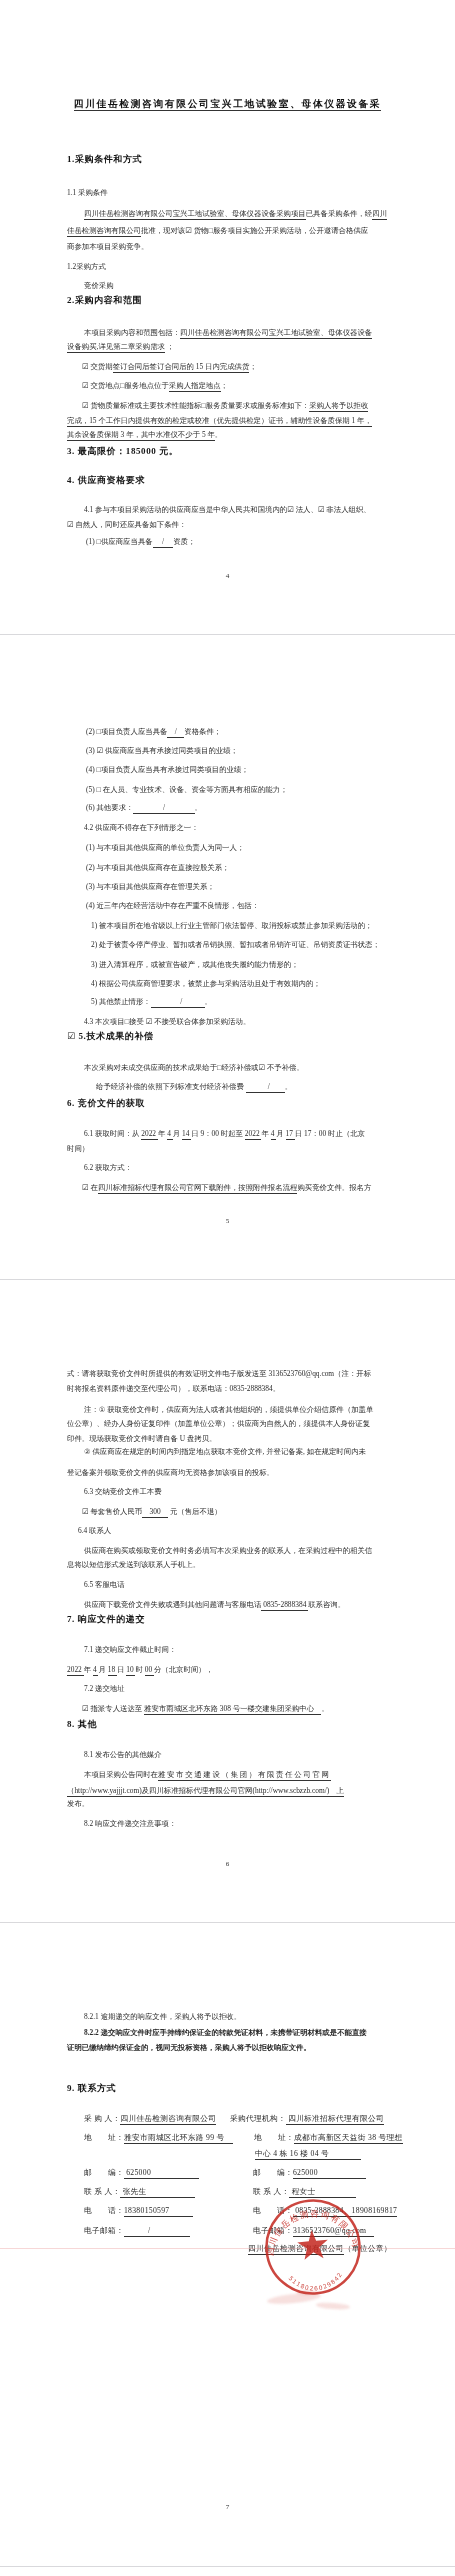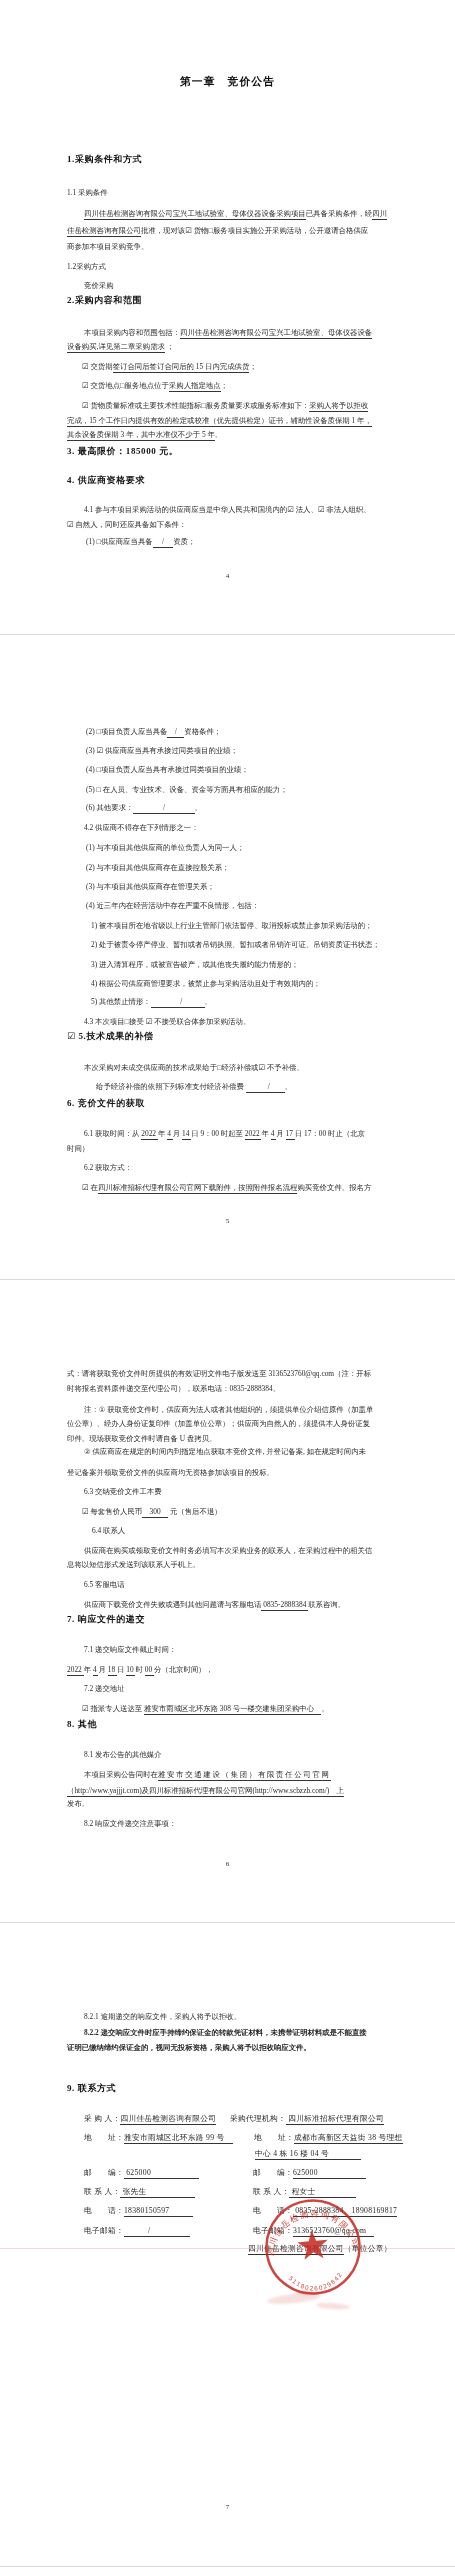--- a/index.html
+++ b/index.html
@@ -25,21 +25,21 @@
        border-radius:50%;filter:blur(1.1px);}
   .endline{position:absolute;left:0;width:455px;height:1.1px;background:#d9d9dc;}
   .stamp{position:absolute;opacity:0.85;transform:rotate(-5deg);}
 </style>
 </head>
 <body>
 
 <div id="doc">
 
   <div class="page" style="height:635px">
-    <div class="ln chap ctr" style="top:75px"><span>第一章　竞价公告</span></div>
+    <div class="ln ttl ctr" style="top:98px"><span class="u">四川佳岳检测咨询有限公司宝兴工地试验室、母体仪器设备采</span></div>
     <div class="ln h" style="top:154px;left:67px"><span>1.采购条件和方式</span></div>
     <div class="ln" style="top:188px;left:67px"><span>1.1 采购条件</span></div>
     <div class="ln" style="top:209px;left:84px"><span class="u">四川佳岳检测咨询有限公司宝兴工地试验室、母体仪器设备采购项目</span><span>已具备采购条件，经</span><span class="u">四川</span></div>
     <div class="ln" style="top:226px;left:67px"><span class="u">佳岳检测咨询有限公司</span><span>批准，现对该☑ 货物□服务项目实施公开采购活动，公开邀请合格供应</span></div>
     <div class="ln" style="top:242px;left:67px"><span>商参加本项目采购竞争。</span></div>
     <div class="ln" style="top:262px;left:67px"><span>1.2采购方式</span></div>
     <div class="ln" style="top:281px;left:84px"><span>竞价采购</span></div>
     <div class="ln h" style="top:295px;left:67px"><span>2.采购内容和范围</span></div>
     <div class="ln" style="top:328px;left:84px"><span>本项目采购内容和范围包括：</span><span class="u">四川佳岳检测咨询有限公司宝兴工地试验室、母体仪器设备</span></div>
     <div class="ln" style="top:342px;left:67px"><span class="u">设备购买,详见第二章采购需求</span><span> ；</span></div>
@@ -87,21 +87,21 @@
   <div class="page" style="height:643px">
     <div class="ln" style="top:89px;left:67px"><span>式：请将获取竞价文件时所提供的有效证明文件电子版发送至 3136523760@qq.com（注：开标</span></div>
     <div class="ln" style="top:104px;left:67px"><span>时将报名资料原件递交至代理公司），联系电话：0835-2888384。</span></div>
     <div class="ln" style="top:125px;left:84px"><span>注：① 获取竞价文件时，供应商为法人或者其他组织的，须提供单位介绍信原件（加盖单</span></div>
     <div class="ln" style="top:139px;left:67px"><span>位公章）、经办人身份证复印件（加盖单位公章）；供应商为自然人的，须提供本人身份证复</span></div>
     <div class="ln" style="top:154px;left:67px"><span>印件。现场获取竞价文件时请自备 U 盘拷贝。</span></div>
     <div class="ln" style="top:167px;left:84px"><span>② 供应商应在规定的时间内到指定地点获取本竞价文件, 并登记备案, 如在规定时间内未</span></div>
     <div class="ln" style="top:188px;left:67px"><span>登记备案并领取竞价文件的供应商均无资格参加该项目的投标。</span></div>
     <div class="ln" style="top:207px;left:84px"><span>6.3 交纳竞价文件工本费</span></div>
     <div class="ln" style="top:227px;left:82px"><span>☑  每套售价人民币</span><span class="u">　300　</span><span> 元（售后不退）</span></div>
-    <div class="ln" style="top:246px;left:92px"><span>6.4 联系人</span></div>
+    <div class="ln" style="top:246px;left:78px"><span>6.4 联系人</span></div>
     <div class="ln" style="top:266px;left:84px"><span>供应商在购买或领取竞价文件时务必填写本次采购业务的联系人，在采购过程中的相关信</span></div>
     <div class="ln" style="top:280px;left:67px"><span>息将以短信形式发送到该联系人手机上。</span></div>
     <div class="ln" style="top:300px;left:84px"><span>6.5 客服电话</span></div>
     <div class="ln" style="top:320px;left:84px"><span>供应商下载竞价文件失败或遇到其他问题请与客服电话</span><span class="u"> 0835-2888384 </span><span>联系咨询。</span></div>
     <div class="ln h" style="top:334px;left:67px"><span>7. 响应文件的递交</span></div>
     <div class="ln" style="top:365px;left:84px"><span>7.1 递交响应文件截止时间：</span></div>
     <div class="ln" style="top:385px;left:67px"><span class="u">2022 </span><span>年 </span><span class="u">4 </span><span>月 </span><span class="u">18 </span><span>日 </span><span class="u">10 </span><span>时 </span><span class="u">00 </span><span>分（北京时间），</span></div>
     <div class="ln" style="top:404px;left:84px"><span>7.2 递交地址</span></div>
     <div class="ln" style="top:424px;left:82px"><span>☑ 指派专人送达至 </span><span class="u">雅安市雨城区北环东路 308 号一楼交建集团采购中心　</span><span>。</span></div>
     <div class="ln h" style="top:439px;left:67px"><span>8. 其他</span></div>

